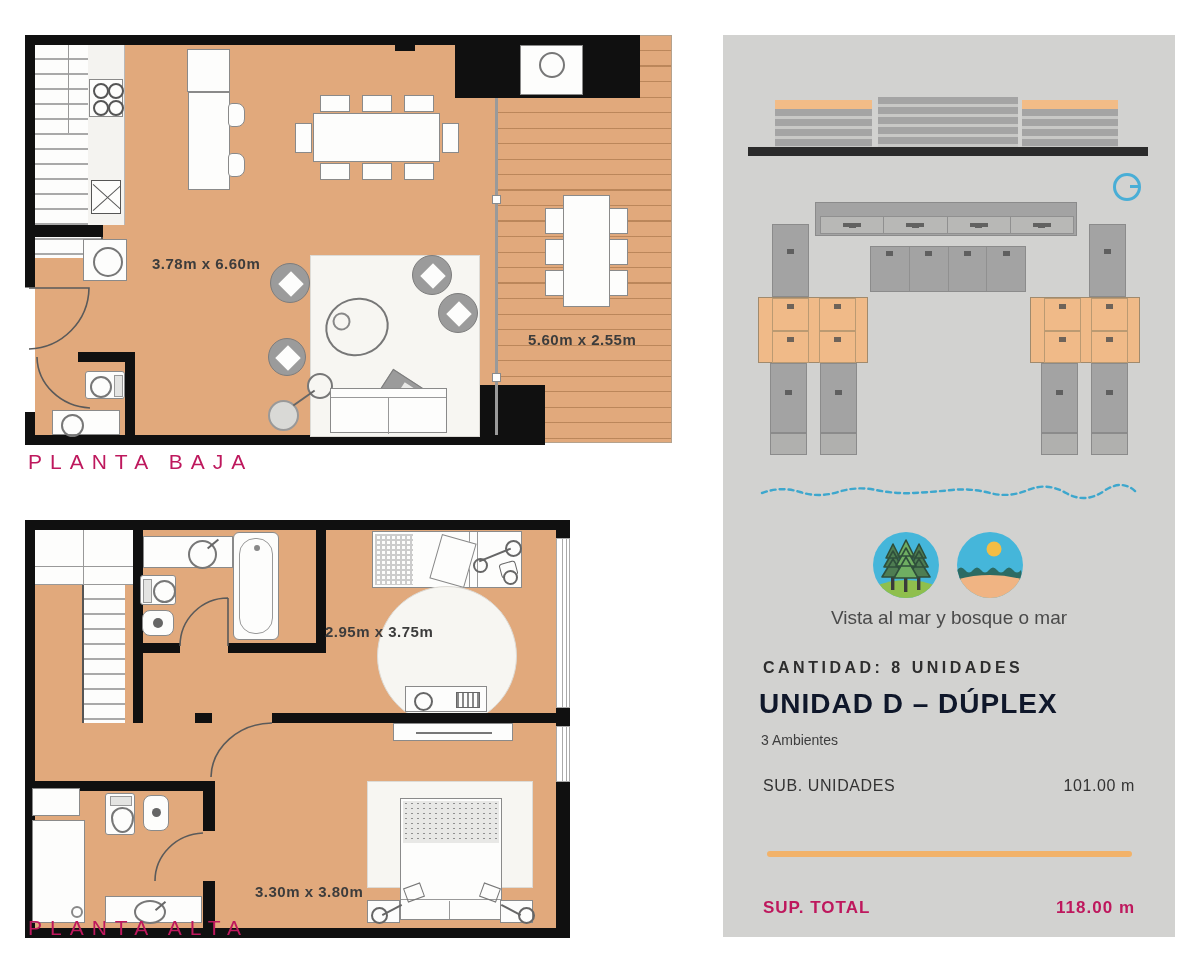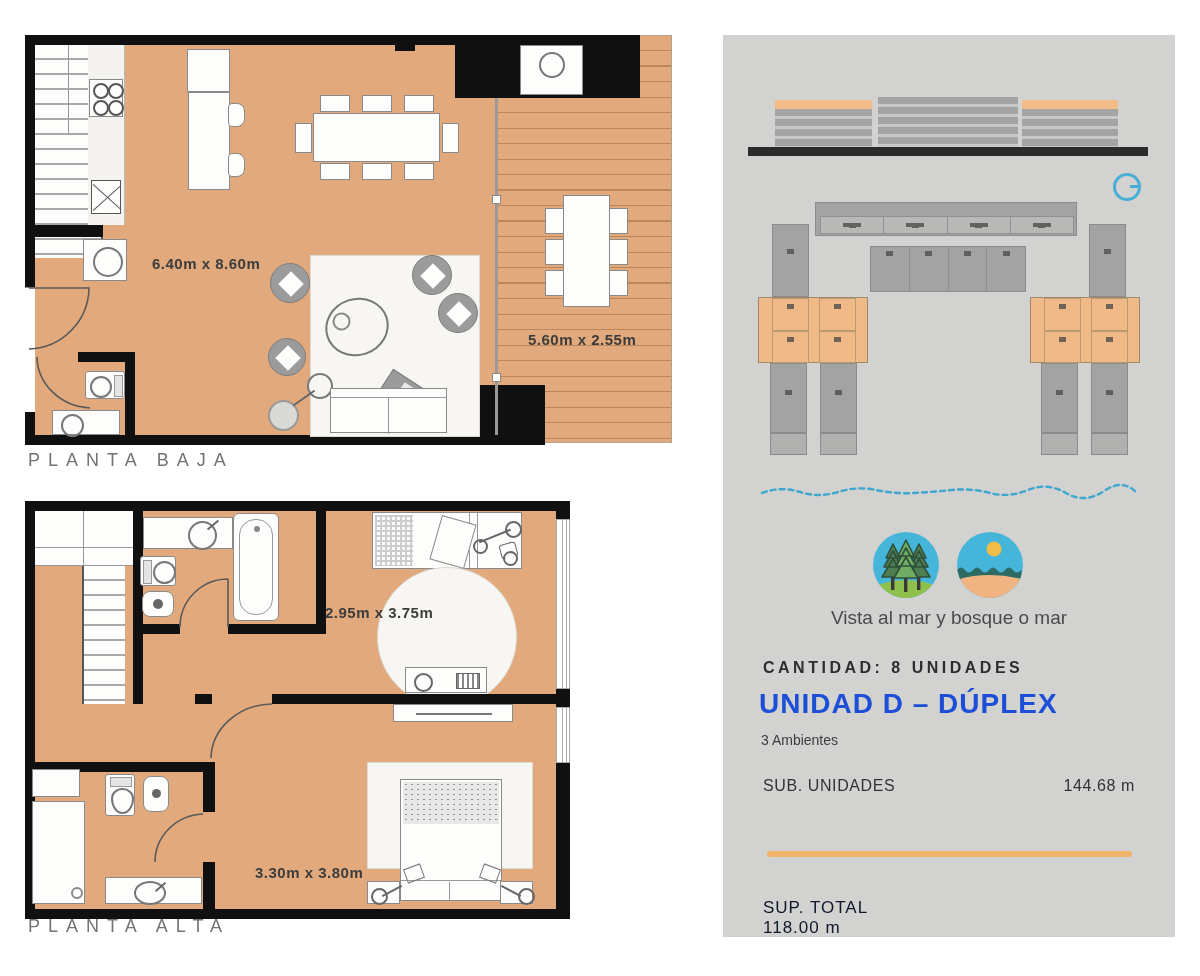--- a/index.html
+++ b/index.html
@@ -6,21 +6,21 @@
   #canvas{position:relative;width:1200px;height:976px;background:#fff;overflow:hidden;
           font-family:"Liberation Sans",sans-serif;color:#333;}
   .abs{position:absolute;}
   .w{position:absolute;background:#101010;}
   .tan{background:#e1a97c;}
   .furn{position:absolute;background:#fdfdfc;border:1px solid #8a8a8a;box-sizing:border-box;}
   .grayfurn{position:absolute;background:#9b9b9b;border:1px solid #7d7d7d;box-sizing:border-box;}
   .circ{border-radius:50%;}
   .arc{position:absolute;overflow:visible;}
   .dimlabel{position:absolute;font-size:15px;font-weight:bold;color:#3c3c3c;letter-spacing:.5px;white-space:nowrap;}
-  .caption{position:absolute;font-size:18px;letter-spacing:8px;color:#737373;font-weight:500;white-space:nowrap;}
+  .caption{position:absolute;font-size:21px;letter-spacing:8px;color:#be185d;font-weight:500;white-space:nowrap;}
   .treads{background:#fdfdfc;background-image:repeating-linear-gradient(180deg,transparent 0 13px,#a9a9a9 13px 15px);}
   .hatch{background:#f2f1ee;background-image:repeating-linear-gradient(90deg,#191919 0 2px,transparent 2px 5px,#777 5px 6px,transparent 6px 9px);border:1px solid #333;box-sizing:border-box;}
   .planks{background-image:repeating-linear-gradient(180deg,transparent 0 14px,rgba(110,64,22,.33) 14px 15.5px);}
   .rug{position:absolute;background:#f7f6f2;border:1px solid #dddbd6;box-sizing:border-box;}
   
   #panel{position:absolute;left:723px;top:35px;width:452px;height:902px;background:#d2d2d0;}
   .ptitle{position:absolute;width:100%;text-align:center;top:17px;font-size:26px;letter-spacing:2px;color:#3f3f3f;}
   .band-g{position:absolute;background:repeating-linear-gradient(180deg,#a4a4a4 0 7px,#c8c8c6 7px 10px);}
   .band-o{position:absolute;background:#f2bc87;}
   .blk{position:absolute;background:#a3a3a3;border:1px solid #8b8b8b;box-sizing:border-box;}
@@ -144,26 +144,26 @@
     </svg>
 
     <div class="furn" style="left:538px;top:160px;width:47px;height:112px;"></div>
     <div class="furn" style="left:520px;top:173px;width:19px;height:26px;"></div>
     <div class="furn" style="left:520px;top:204px;width:19px;height:26px;"></div>
     <div class="furn" style="left:520px;top:235px;width:19px;height:26px;"></div>
     <div class="furn" style="left:584px;top:173px;width:19px;height:26px;"></div>
     <div class="furn" style="left:584px;top:204px;width:19px;height:26px;"></div>
     <div class="furn" style="left:584px;top:235px;width:19px;height:26px;"></div>
 
-    <div class="dimlabel" style="left:127px;top:220px;">6.40m x 8.60m</div>
+    <div class="dimlabel" style="left:127px;top:220px;">3.78m x 6.60m</div>
     <div class="dimlabel" style="left:503px;top:296px;">5.60m x 2.55m</div>
   </div>
   <div class="caption" style="left:28px;top:450px;">PLANTA BAJA</div>
 
-  <div class="abs" style="left:25px;top:501px;width:545px;height:418px;padding-left:44px;">
+  <div class="abs" style="left:25px;top:520px;width:545px;height:418px;padding-left:44px;">
     <div class="abs tan" style="left:0;top:0;width:545px;height:418px;"></div>
 
     <div class="w" style="left:0;top:0;width:545px;height:10px;"></div>
     <div class="w" style="left:0;top:0;width:10px;height:418px;"></div>
     <div class="w" style="left:0;top:408px;width:545px;height:10px;"></div>
     <div class="w" style="left:531px;top:0;width:14px;height:418px;"></div>
     <div class="abs" style="left:531px;top:18px;width:14px;height:170px;background:#fff;border:1px solid #aaa;box-sizing:border-box;">
         <div class="abs" style="left:5px;top:0;width:1px;height:100%;background:#aaa;"></div>
         <div class="abs" style="left:9px;top:0;width:1px;height:100%;background:#aaa;"></div>
       </div>
@@ -369,29 +369,29 @@
       <circle cx="33" cy="33" r="33" fill="#45b6da"></circle>
       <g clip-path="url(#c2)">
         <circle cx="37" cy="17" r="7.5" fill="#f3bd45"></circle>
         <path d="M0 38 q4 -5 8 0 t8 0 t8 0 t8 0 t8 0 t8 0 t8 0 t8 0 L66 48 L0 48 Z" fill="#2c6b63"></path>
         <path d="M-2 48 Q33 38 68 48 L68 66 L-2 66 Z" fill="#f0b483"></path>
       </g>
     </svg>
     <div class="abs" style="left:0;top:572px;width:100%;text-align:center;font-size:19px;color:#4a4a4a;">Vista al mar y bosque o mar</div>
 
     <div class="abs" style="left:40px;top:624px;font-size:16px;font-weight:bold;letter-spacing:3.5px;color:#2e2e2e;">CANTIDAD: 8 UNIDADES</div>
-    <div class="abs" style="left:36px;top:653px;font-size:28px;font-weight:600;letter-spacing:1px;color:#1d4ed8;">UNIDAD D – DÚPLEX</div>
+    <div class="abs" style="left:36px;top:653px;font-size:28px;font-weight:600;letter-spacing:1px;color:#0f172a;">UNIDAD D – DÚPLEX</div>
     <div class="abs" style="left:38px;top:697px;font-size:14px;color:#3d3d3d;">3 Ambientes</div>
 
     <div class="searow" style="top:742px;">
       <span>SUB. UNIDADES</span>
-      <span>144.68 m</span>
+      <span>101.00 m</span>
     </div>
 
     <div class="abs" style="left:44px;top:816px;width:365px;height:6px;background:#f2b269;border-radius:3px;"></div>
 
-    <div class="searow" style="top:863px;font-size:17px;font-weight:normal;letter-spacing:1px;color:#0f172a;flex-direction:column;">
+    <div class="searow" style="top:863px;font-size:17px;font-weight:bold;letter-spacing:1px;color:#be185d;">
       <span>SUP. TOTAL</span>
       <span>118.00 m</span>
     </div>
   </div>
 
 </div>
 
 </body></html>

